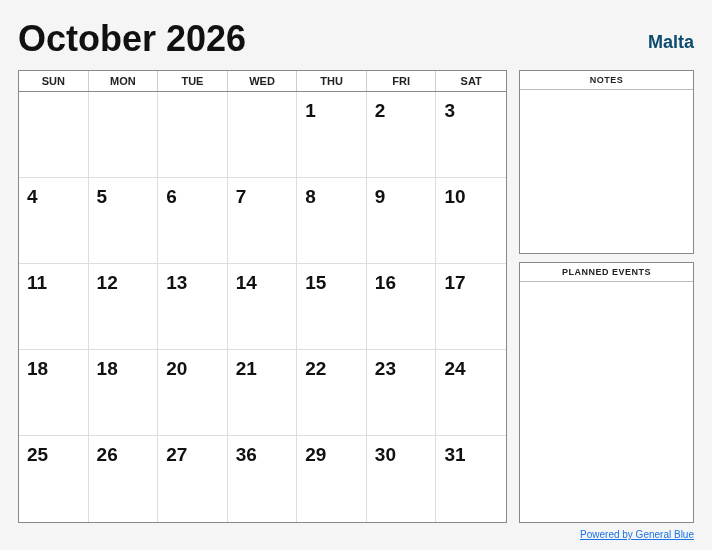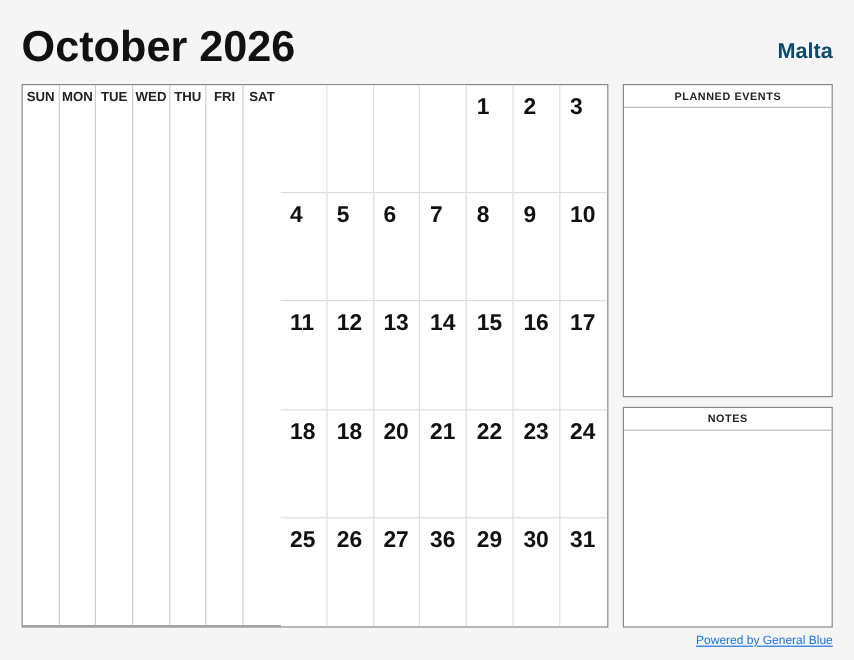--- a/index.html
+++ b/index.html
@@ -39,20 +39,21 @@
       padding-top: 6px;
     }
     .main-area {
       display: flex;
       flex: 1;
       gap: 12px;
     }
     .calendar-section {
       flex: 1;
       display: flex;
+      flex-direction: column;
       border: 1.5px solid #888;
       background: #fff;
     }
     .day-headers {
       display: grid;
       grid-template-columns: repeat(7, 1fr);
       border-bottom: 1.5px solid #888;
     }
     .day-header {
       text-align: center;
@@ -188,27 +189,27 @@
           <div class="cal-cell last-row">26</div>
           <div class="cal-cell last-row">27</div>
           <div class="cal-cell last-row">36</div>
           <div class="cal-cell last-row">29</div>
           <div class="cal-cell last-row">30</div>
           <div class="cal-cell last-row">31</div>
         </div>
     </div>
 
     <div class="right-section">
+      <div class="side-box notes-box">
+        <div class="side-box-title">NOTES</div>
+        <div class="side-box-content"></div>
+      </div>
       <div class="side-box planned-events-box">
         <div class="side-box-title">PLANNED EVENTS</div>
         <div class="side-box-content"></div>
       </div>
-      <div class="side-box notes-box">
-        <div class="side-box-title">NOTES</div>
-        <div class="side-box-content"></div>
-      </div>
     </div>
   </div>
 
   <div class="footer">
     <a href="#">Powered by General Blue</a>
   </div>
 </div>
 
 </body></html>

